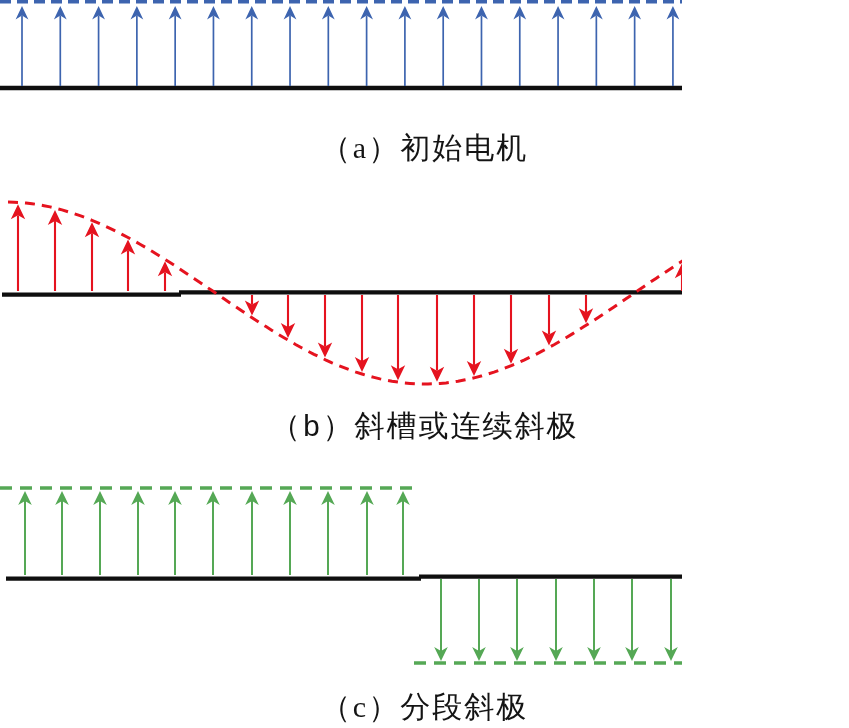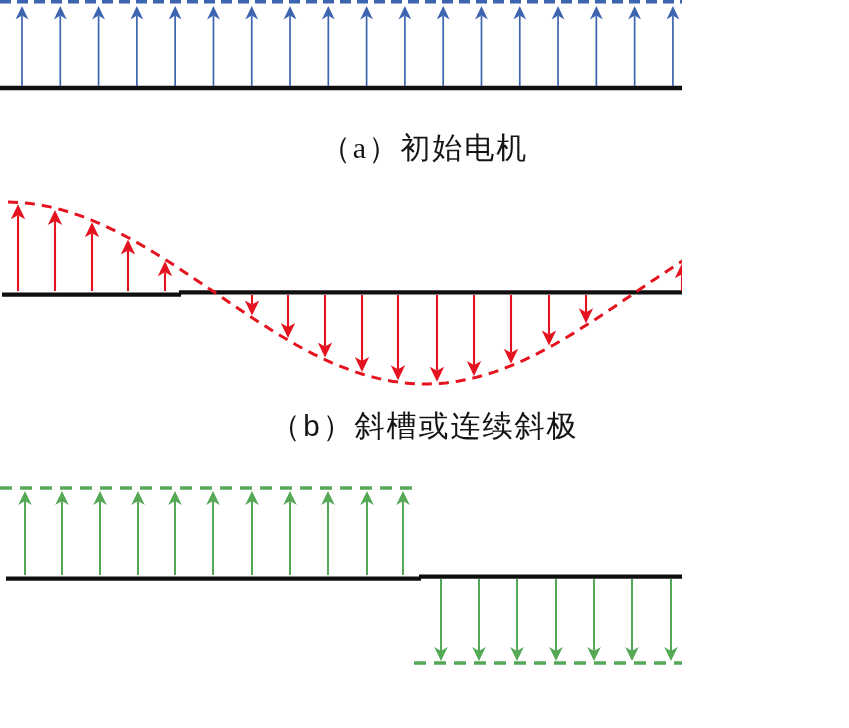--- a/index.html
+++ b/index.html
@@ -291,13 +291,14 @@
         <line x1="784" y1="579" x2="784" y2="651" stroke="#55a855" stroke-width="2"></line>
         <polygon points="784,661 777.2,647 784,651 790.8,647" fill="#55a855"></polygon>
       </g>
       <g>
         <line x1="821" y1="579" x2="821" y2="651" stroke="#55a855" stroke-width="2"></line>
         <polygon points="821,661 814.2,647 821,651 827.8,647" fill="#55a855"></polygon>
       </g>
     </svg>
   <div class="caption" id="cap-a">（a）初始电机</div>
   <div class="caption" id="cap-b">（b）斜槽或连续斜极</div>
+  <div class="caption" id="cap-c">（c）分段斜极</div>
 </div>
 
 </body></html>

